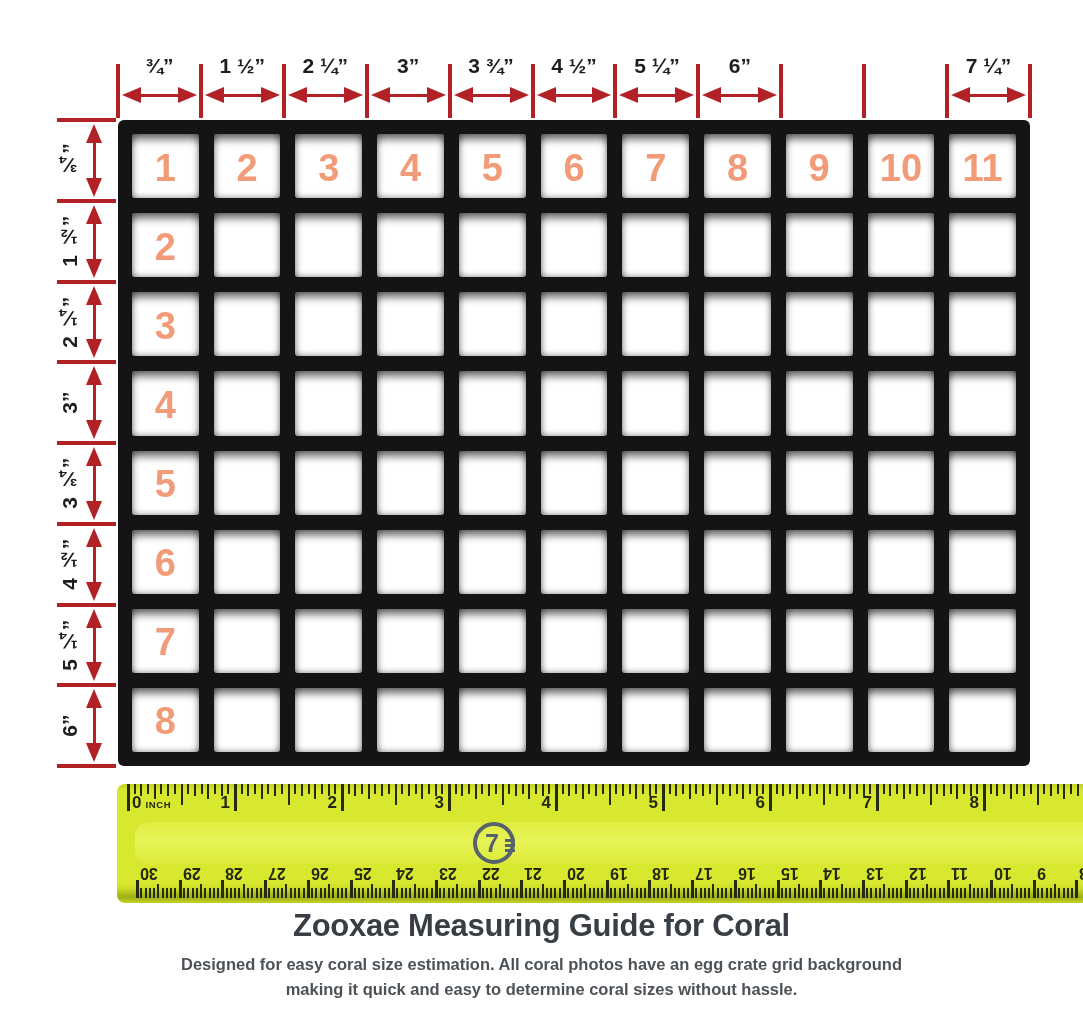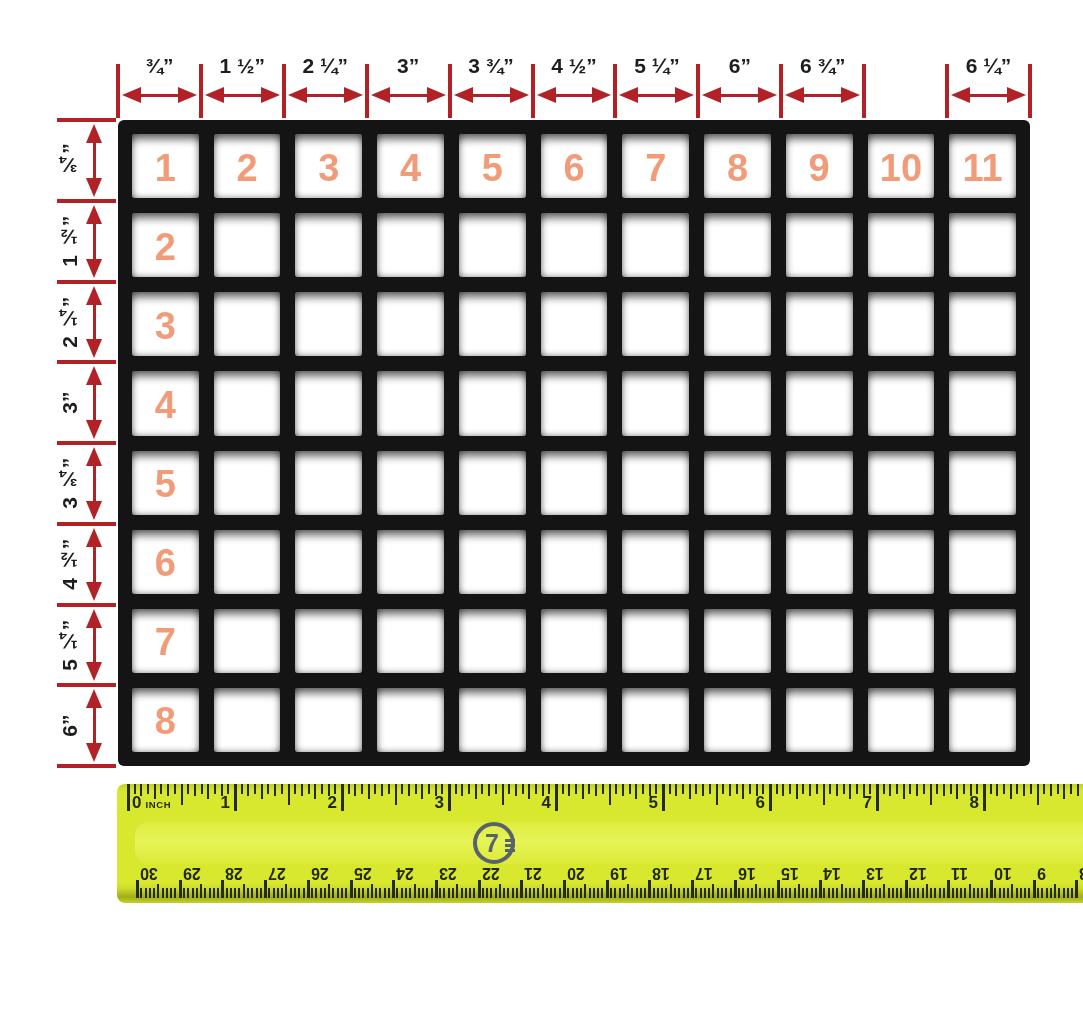--- a/index.html
+++ b/index.html
@@ -122,28 +122,22 @@
         <div class="t-line"></div>
         <div class="t-ah t-ah-l"></div>
         <div class="t-ah t-ah-r"></div>
       </div>
       <div class="t-seg" style="left: 580.364px; width: 82.9091px;">
         <div class="t-label">6”</div>
         <div class="t-line"></div>
         <div class="t-ah t-ah-l"></div>
         <div class="t-ah t-ah-r"></div>
       </div>
-      <div class="t-seg" style="left: 663.273px; width: 82.9091px;">
-        <div class="t-label">6 ¾”</div>
-        <div class="t-line"></div>
-        <div class="t-ah t-ah-l"></div>
-        <div class="t-ah t-ah-r"></div>
-      </div>
       <div class="t-seg" style="left: 829.091px; width: 82.9091px;">
-        <div class="t-label">6 ¼”</div>
+        <div class="t-label">7 ¼”</div>
         <div class="t-line"></div>
         <div class="t-ah t-ah-l"></div>
         <div class="t-ah t-ah-r"></div>
       </div>
       <div class="t-tick" style="left: -2px;"></div>
       <div class="t-tick" style="left: 80.9091px;"></div>
       <div class="t-tick" style="left: 163.818px;"></div>
       <div class="t-tick" style="left: 246.727px;"></div>
       <div class="t-tick" style="left: 329.636px;"></div>
       <div class="t-tick" style="left: 412.545px;"></div>
@@ -745,14 +739,19 @@
         <div class="cm-num" style="left: 962.4px;">8</div>
       </div>
     <div class="logo">
       <div class="logo-circle">
         <span class="logo-glyph">7</span>
         <span class="logo-lines"></span>
       </div>
     </div>
   </div>
 
+  <div class="title">Zooxae Measuring Guide for Coral</div>
+  <div class="sub">
+    <div>Designed for easy coral size estimation. All coral photos have an egg crate grid background</div>
+    <div>making it quick and easy to determine coral sizes without hassle.</div>
+  </div>
 
 </div>
 
 </body></html>

